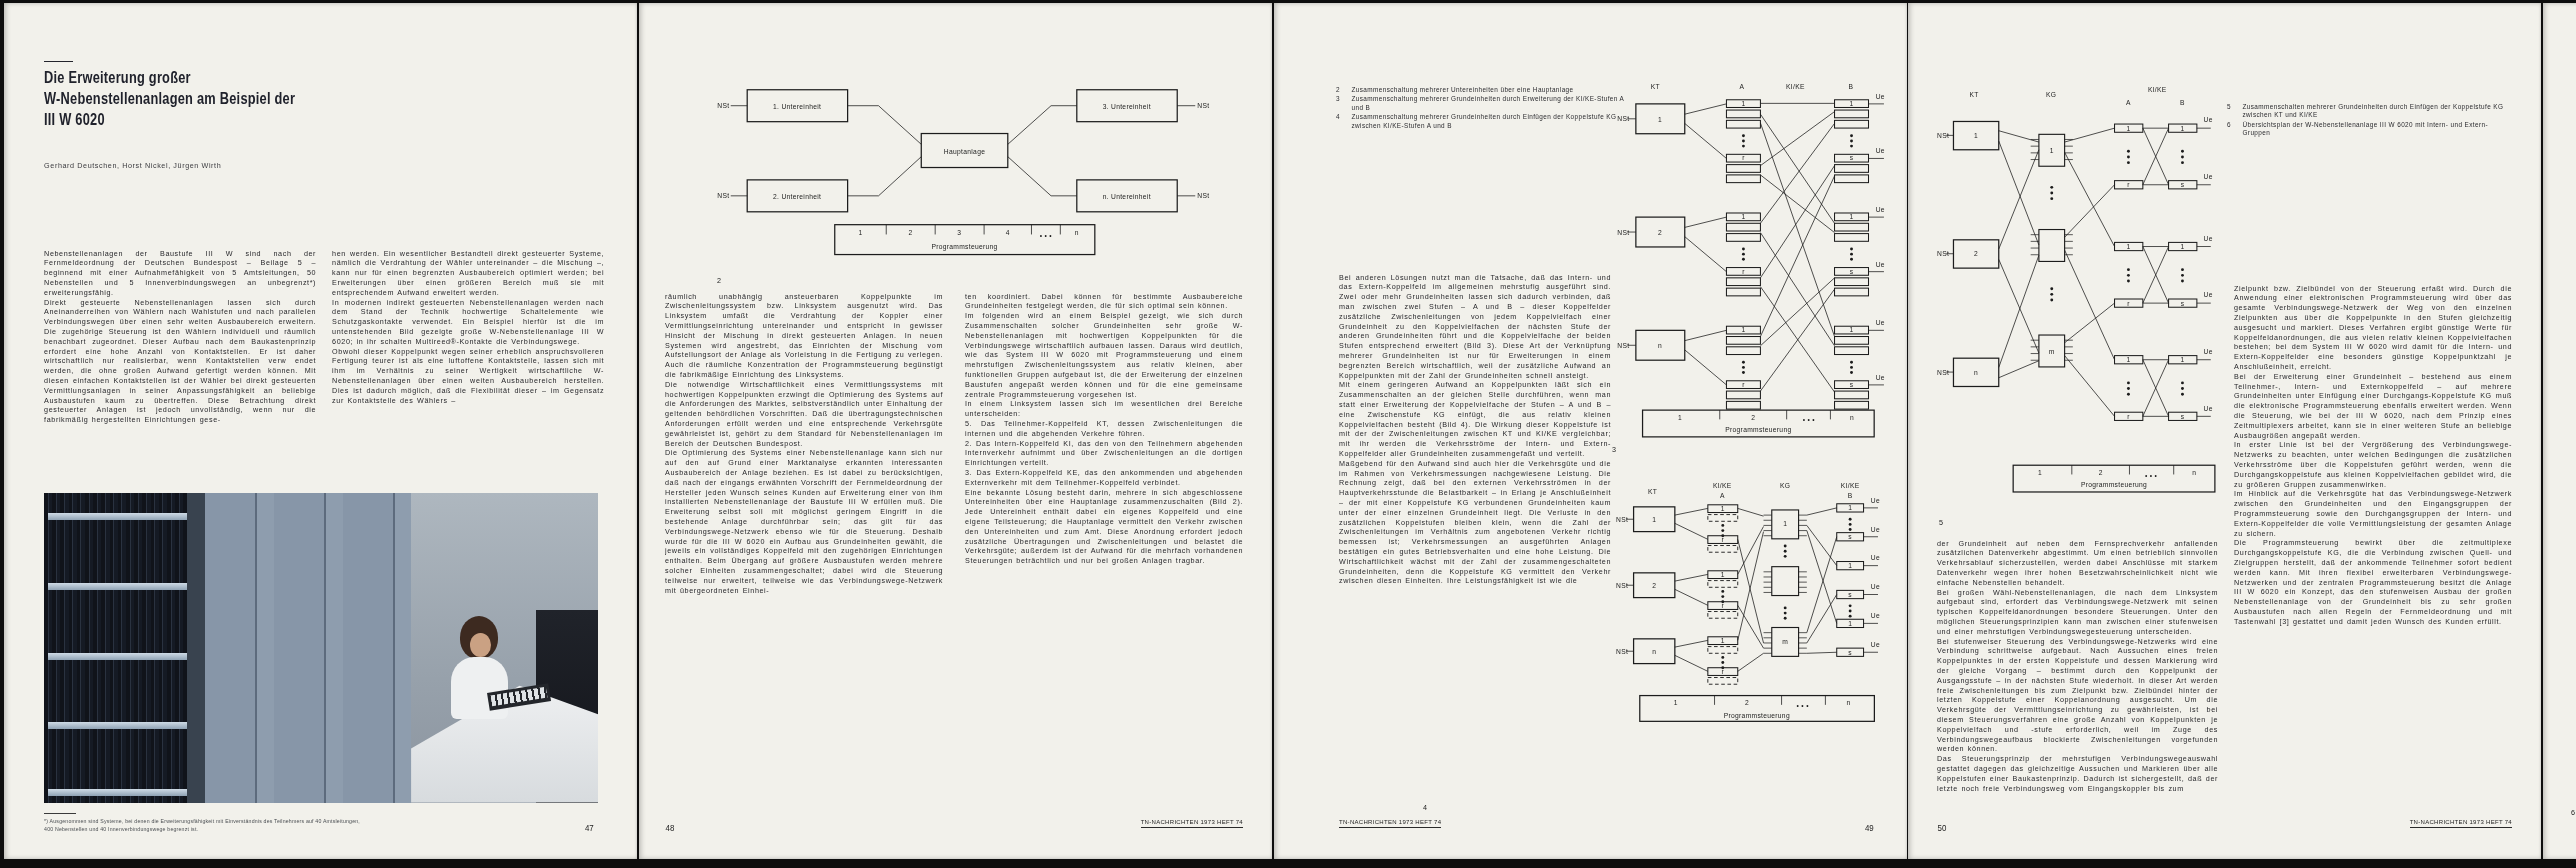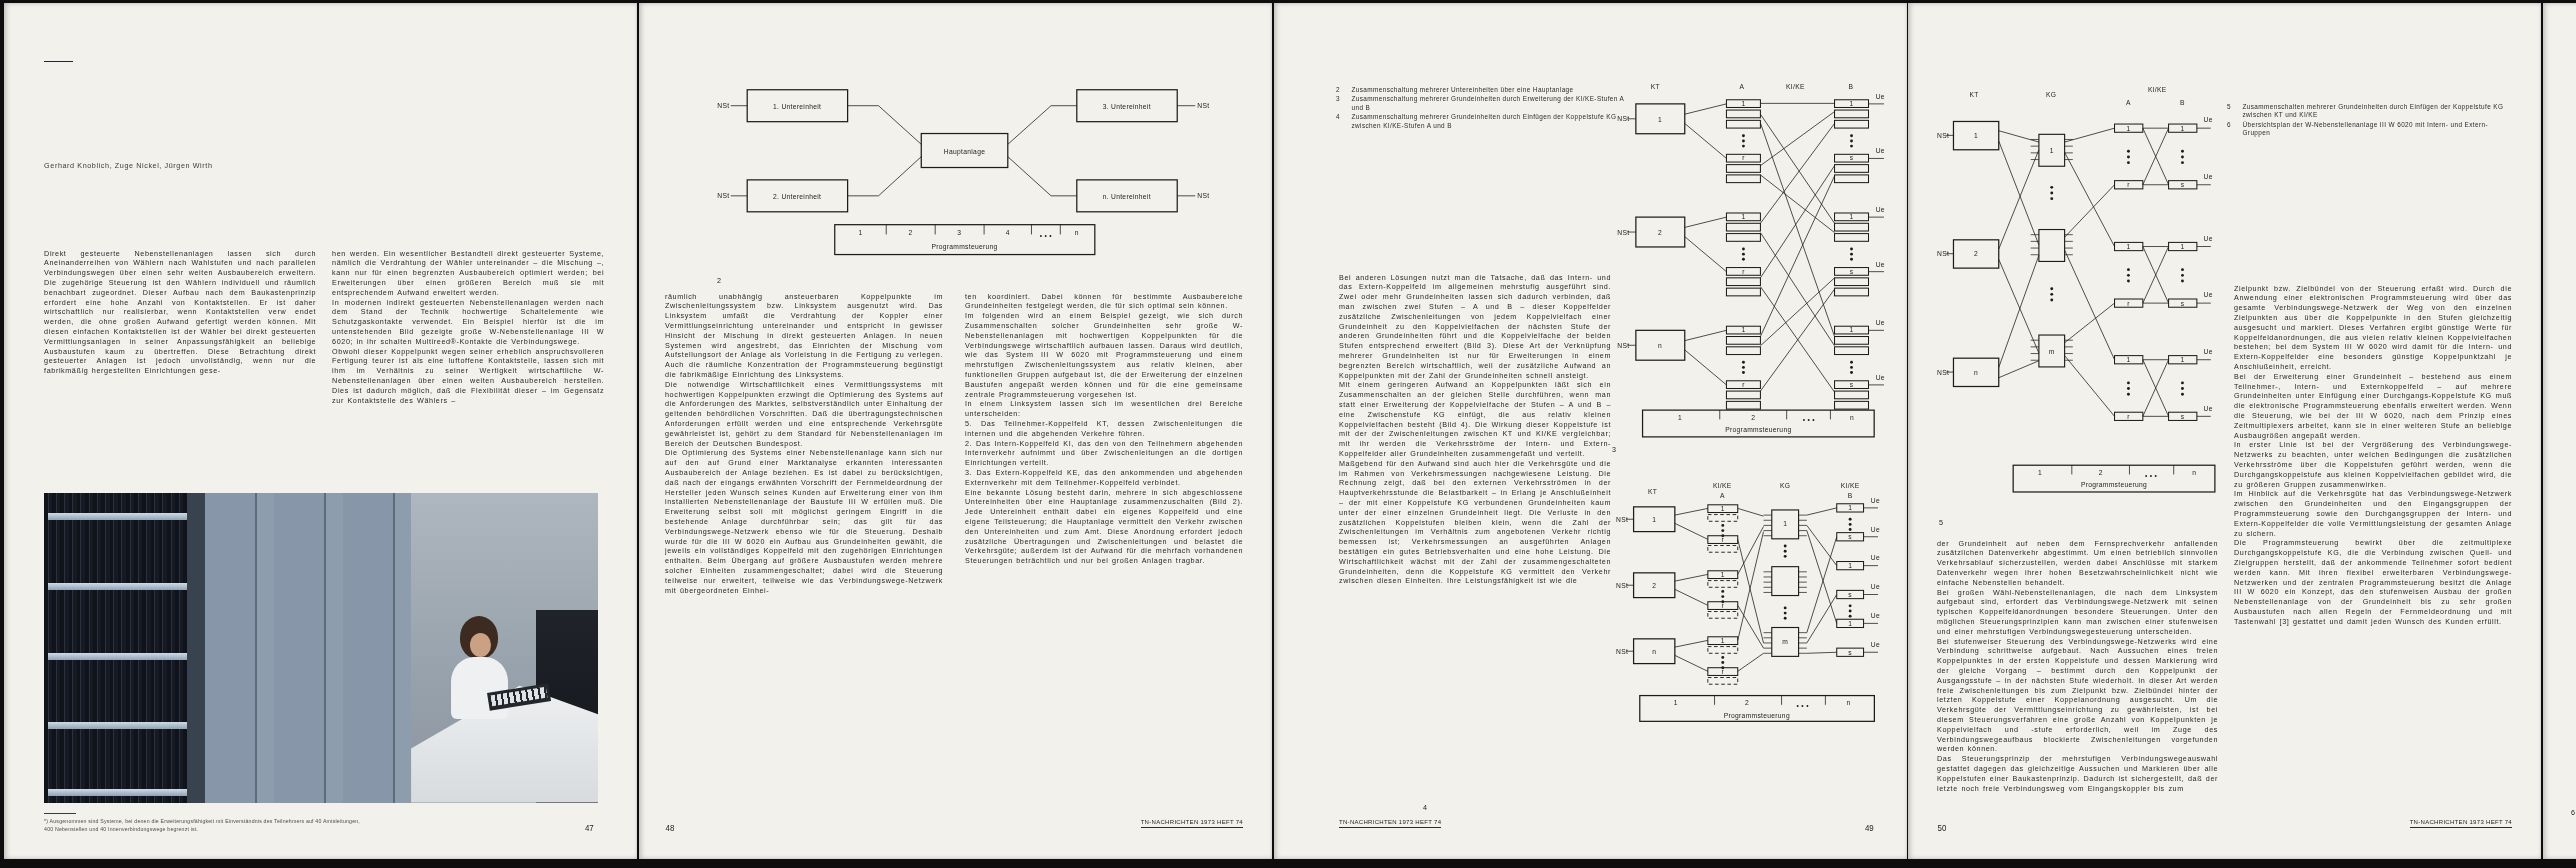--- a/index.html
+++ b/index.html
@@ -45,22 +45,28 @@
   .ph-blouse{position:absolute;width:57px;height:62px;border-radius:40% 40% 10% 10%;background:#eef0f1;}
   .ph-chairdark{position:absolute;right:0;bottom:0;width:62px;height:62%;background:linear-gradient(#20232a,#111318);}
 </style>
 </head>
 <body>
 
 <div class="stage">
 
   <div class="page" style="left:4.1px">
     <div class="abs titlerule" style="left:40px;top:58px"></div>
-    <div class="abs authors" style="left:40px;top:158px">Gerhard Knoblich, Zuge Nickel, Jürgen Wirth</div>
+    <div class="abs" style="left:40px;top:64px">
+      <div class="title">Die Erweiterung großer</div>
+      <div class="title">W-Nebenstellenanlagen am Beispiel der</div>
+      <div class="title">III W 6020</div>
+    </div>
+    <div class="abs authors" style="left:40px;top:158px">Gerhard Deutschen, Horst Nickel, Jürgen Wirth</div>
     <div class="abs col" style="left:40px;top:246px;width:272px;height:243px">
+        <div class="para">Nebenstellenanlagen der Baustufe III W sind nach der Fernmeldeordnung der Deutschen Bundespost – Beilage 5 – beginnend mit einer Aufnahmefähigkeit von 5 Amtsleitungen, 50 Nebenstellen und 5 Innenverbindungswegen an unbegrenzt*) erweiterungsfähig.</div>
         <div class="para">Direkt gesteuerte Nebenstellenanlagen lassen sich durch Aneinanderreihen von Wählern nach Wahlstufen und nach parallelen Verbindungswegen über einen sehr weiten Ausbaubereich erweitern. Die zugehörige Steuerung ist den Wählern individuell und räumlich benachbart zugeordnet. Dieser Aufbau nach dem Baukastenprinzip erfordert eine hohe Anzahl von Kontaktstellen. Er ist daher wirtschaftlich nur realisierbar, wenn Kontaktstellen verw endet werden, die ohne großen Aufwand gefertigt werden können. Mit diesen einfachen Kontaktstellen ist der Wähler bei direkt gesteuerten Vermittlungsanlagen in seiner Anpassungsfähigkeit an beliebige Ausbaustufen kaum zu übertreffen. Diese Betrachtung direkt gesteuerter Anlagen ist jedoch unvollständig, wenn nur die fabrikmäßig hergestellten Einrichtungen gese-</div>
       </div>
     <div class="abs col" style="left:328px;top:246px;width:272px;height:243px">
         <div class="para">hen werden. Ein wesentlicher Bestandteil direkt gesteuerter Systeme, nämlich die Verdrahtung der Wähler untereinander – die Mischung –, kann nur für einen begrenzten Ausbaubereich optimiert werden; bei Erweiterungen über einen größeren Bereich muß sie mit entsprechendem Aufwand erweitert werden.</div>
         <div class="para">In modernen indirekt gesteuerten Nebenstellenanlagen werden nach dem Stand der Technik hochwertige Schaltelemente wie Schutzgaskontakte verwendet. Ein Beispiel hierfür ist die im untenstehenden Bild gezeigte große W-Nebenstellenanlage III W 6020; in ihr schalten Multireed®-Kontakte die Verbindungswege.</div>
         <div class="para">Obwohl dieser Koppelpunkt wegen seiner erheblich anspruchsvolleren Fertigung teurer ist als eine luftoffene Kontaktstelle, lassen sich mit ihm im Verhältnis zu seiner Wertigkeit wirtschaftliche W-Nebenstellenanlagen über einen weiten Ausbaubereich herstellen. Dies ist dadurch möglich, daß die Flexibilität dieser – im Gegensatz zur Kontaktstelle des Wählers –</div>
       </div>
 
     <div class="abs photo" style="left:40px;top:490px;width:554px;height:310px">
       <div class="ph-rack">

